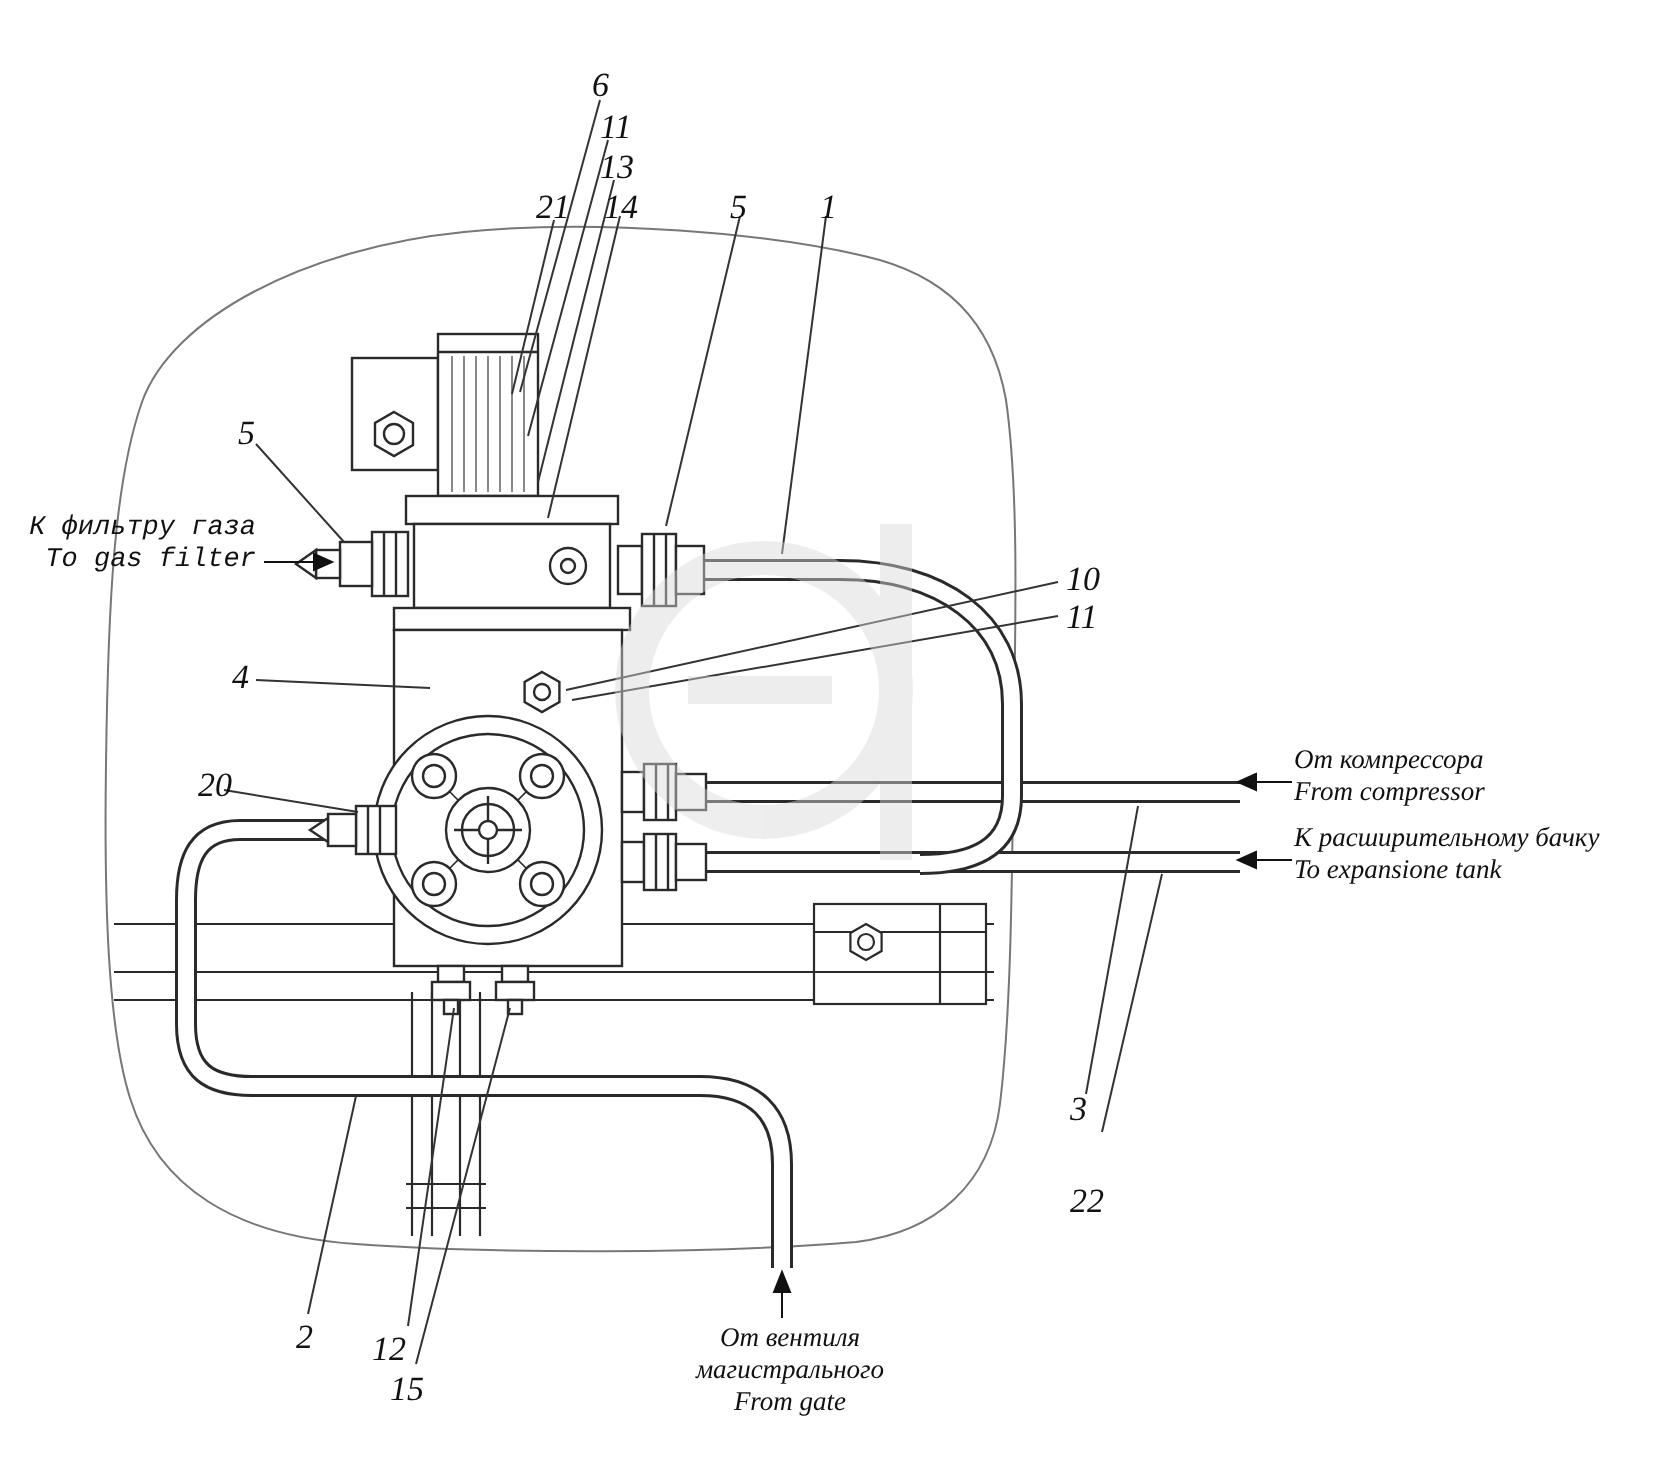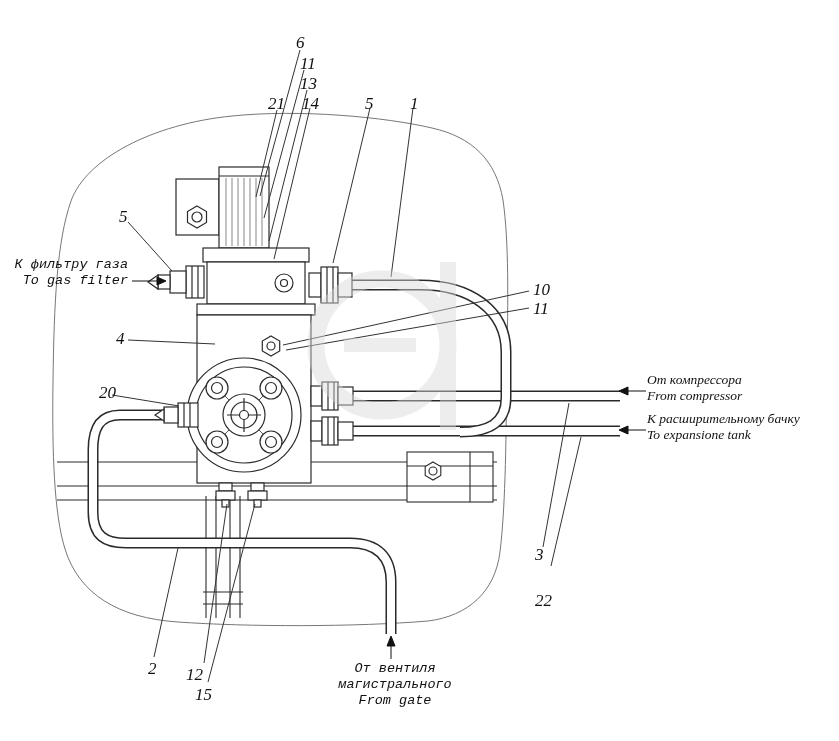--- a/index.html
+++ b/index.html
@@ -4,21 +4,21 @@
 <style>
   html,body{margin:0;padding:0;background:#fff;}
   .stage{position:relative;width:839px;height:741px;background:#fff;overflow:hidden;
          font-family:"Liberation Serif", serif;}
   .stage svg{position:absolute;left:0;top:0;}
   .callout{position:absolute;font:italic 17px "Liberation Serif", serif;color:#111;
            white-space:nowrap;}
   .dir-label{position:absolute;font:italic 13.5px "Liberation Serif", serif;color:#111;
              line-height:1.2;white-space:nowrap;}
   .dir-label.right-align{text-align:right;font-family:Liberation Mono, monospace;}
-  .dir-label.center-align{text-align:center;font-family:Liberation Mono, monospace;}
+  .dir-label.center-align{text-align:center;}
   .watermark-text{position:absolute;left:236px;top:470px;
                   font:bold 58px "DejaVu Sans", sans-serif;color:#c9c9c9;opacity:.6;
                   letter-spacing:6px;pointer-events:none;}
 </style>
 </head>
 <body>
 
 <div class="stage">
 
 <svg width="839" height="741" viewBox="0 0 839 741">

